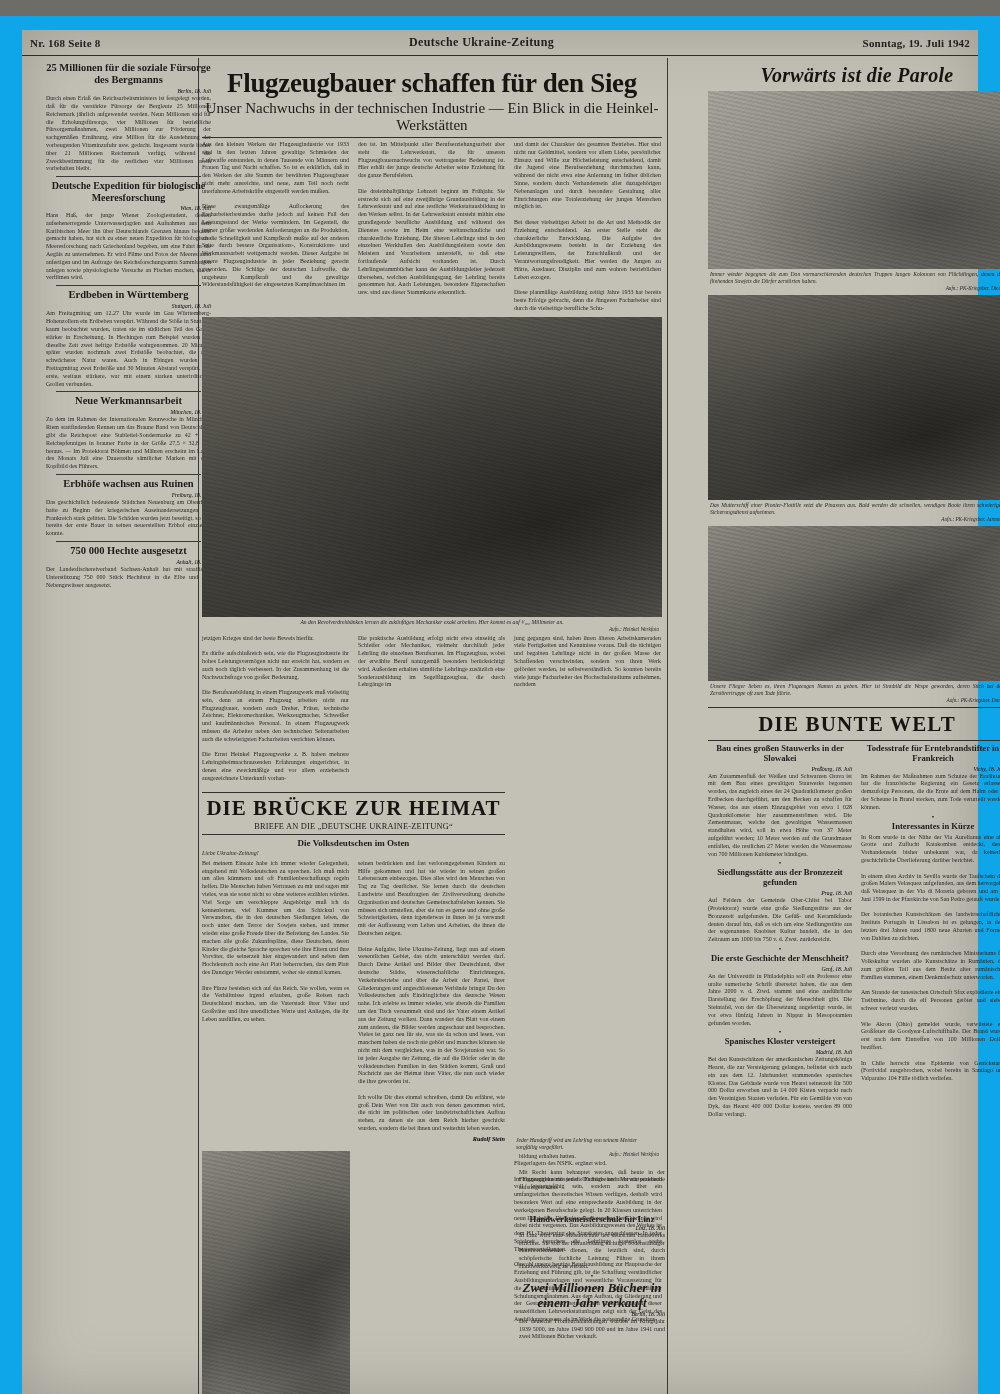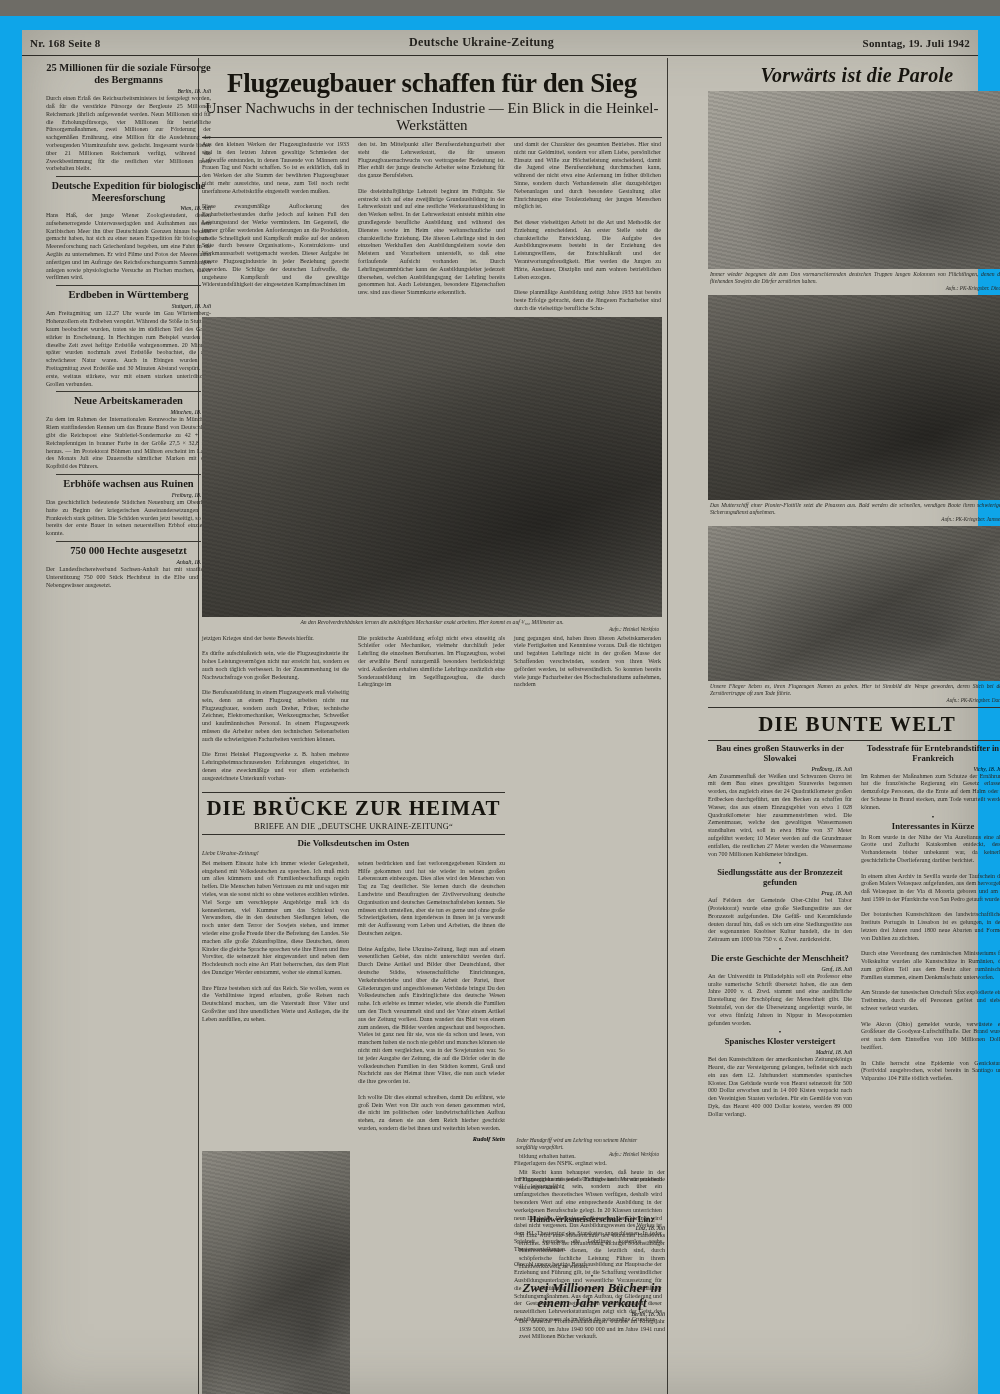--- a/index.html
+++ b/index.html
@@ -204,21 +204,21 @@
       <div class="rule"></div>
 
       <div>
         <div class="hl">Erdbeben in Württemberg</div>
         <div class="dateline">Stuttgart, 18. Juli</div>
         <div class="col-text">Am Freitagmittag um 12.27 Uhr wurde im Gau Württemberg-Hohenzollern ein Erdbeben verspürt. Während die Stöße in Stuttgart kaum beobachtet wurden, traten sie im südlichen Teil des Gaues stärker in Erscheinung. In Hechingen rum Beispiel wurden um dieselbe Zeit zwei heftige Erdstöße wahrgenommen. 20 Minuten später wurden nochmals zwei Erdstöße beobachtet, die aber schwächerer Natur waren. Auch in Ebingen wurden am Freitagmittag zwei Erdstöße und 30 Minuten Abstand verspürt. Der erste, weitaus stärkere, war mit einem starken unterirdischen Grollen verbunden.</div>
       </div>
       <div class="rule"></div>
 
       <div>
-        <div class="hl">Neue Arbeitskameraden</div>
+        <div class="hl">Neue Werkmannsarbeit</div>
         <div class="dateline">München, 18. Juli</div>
         <div class="col-text">Zu dem im Rahmen der Internationalen Rennwoche in München-Riem stattfindenden Rennen um das Braune Band von Deutschland gibt die Reichspost eine Stabletiel-Sondermarke zu 42 + 108 Reichspfennigen in brauner Farbe in der Größe 27,5 × 32,8 mm heraus. — Im Protektorat Böhmen und Mähren erscheint im Laufe des Monats Juli eine Dauerreihe sämtlicher Marken mit dem Kopfbild des Führers.</div>
       </div>
       <div class="rule"></div>
 
       <div>
         <div class="hl">Erbhöfe wachsen aus Ruinen</div>
         <div class="dateline">Freiburg, 18. Juli</div>
         <div class="col-text">Das geschichtlich bedeutende Städtchen Neuenburg am Oberrhein hatte zu Beginn der kriegerischen Auseinandersetzungen mit Frankreich stark gelitten. Die Schäden wurden jetzt beseitigt, so daß bereits der erste Bauer in seinen neuerstellten Erbhof einziehen konnte.</div>
       </div>

